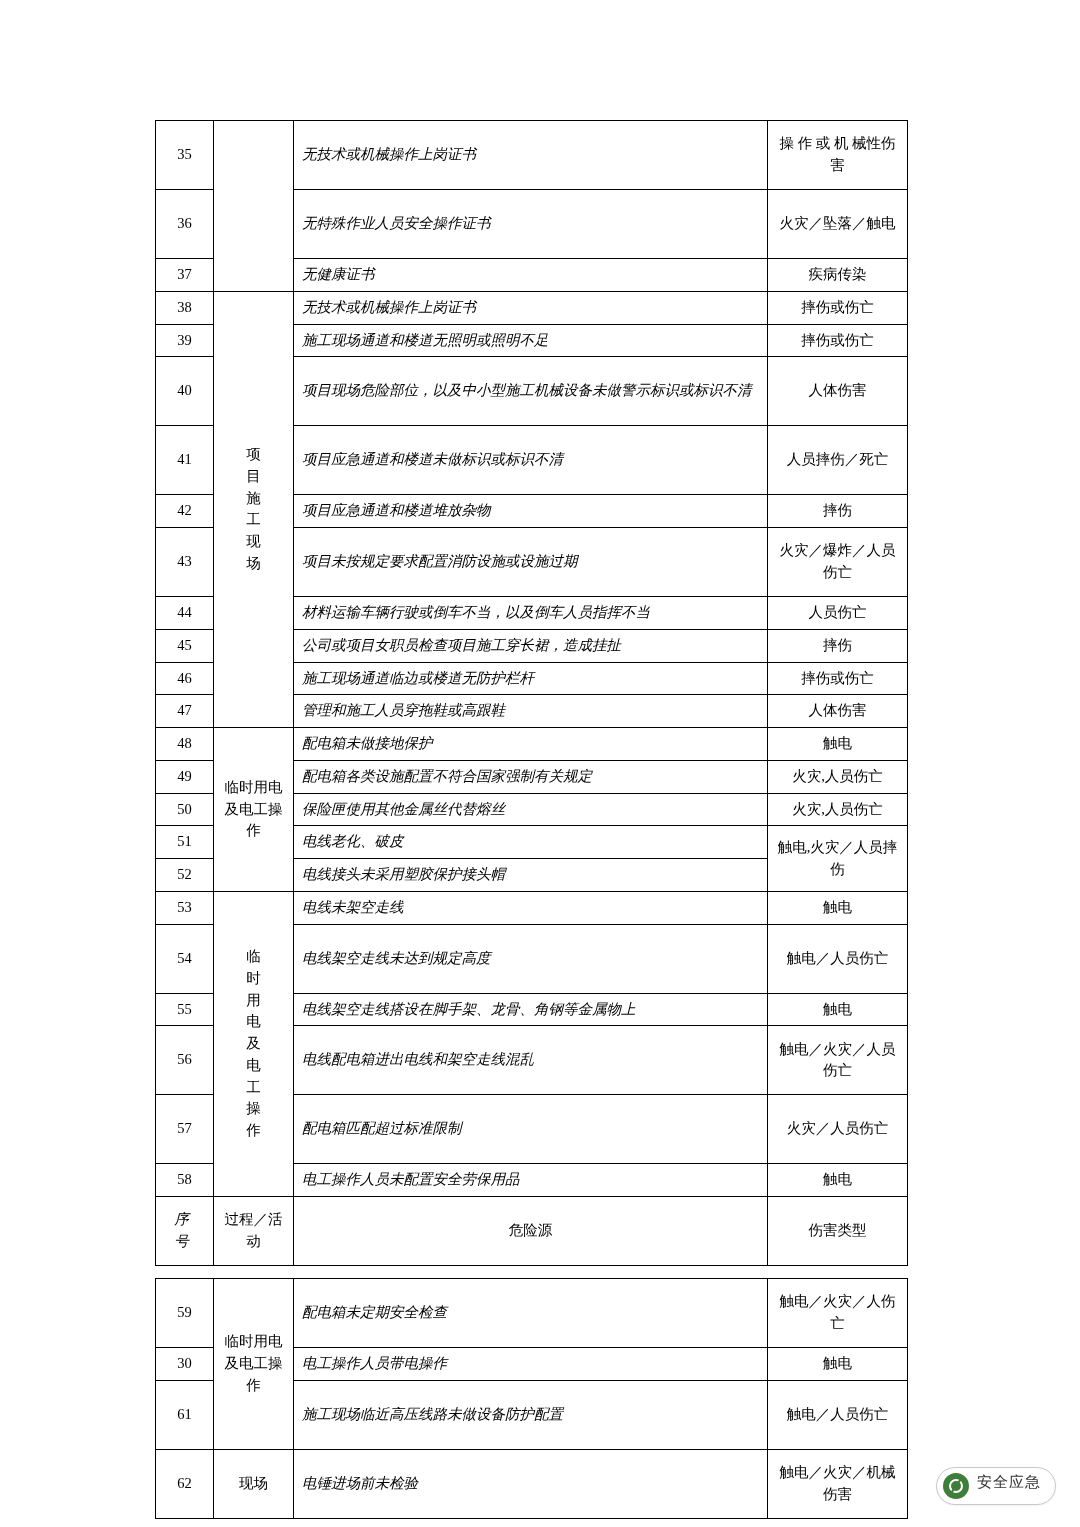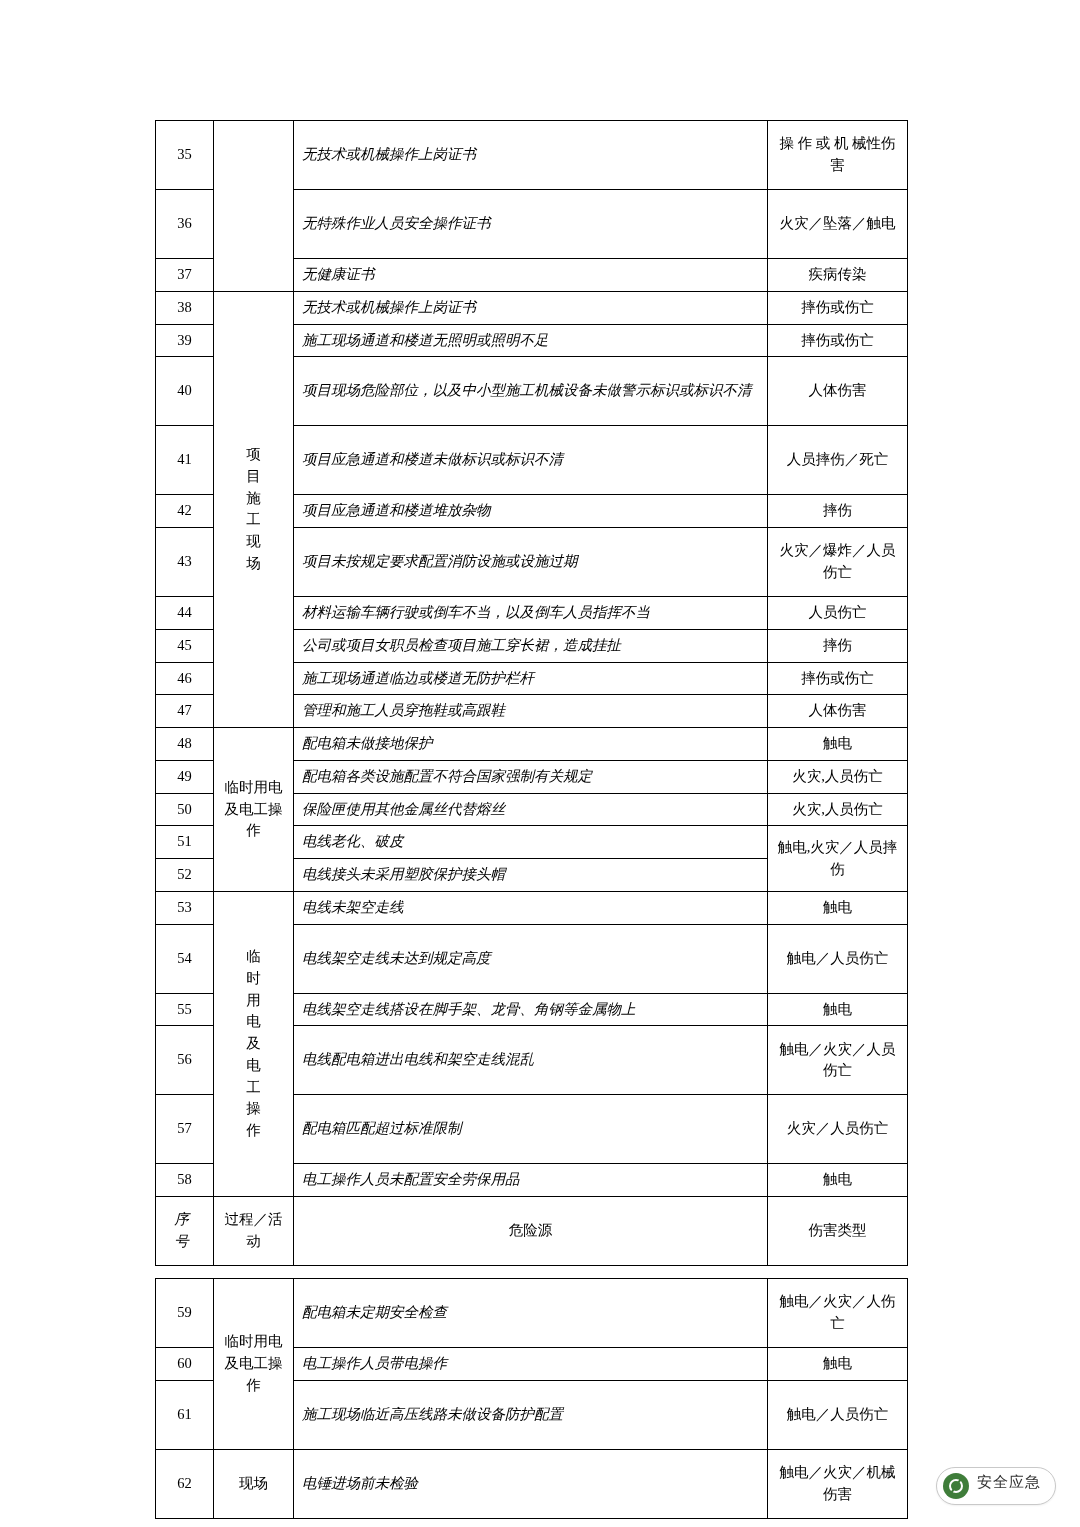--- a/index.html
+++ b/index.html
@@ -300,21 +300,21 @@
       <tr>
         <td class="col-no tall-2">59</td>
         <td class="col-proc" rowspan="3">
           <span>临时用电及电工操作</span>
         </td>
         <td class="col-src src-cell">配电箱未定期安全检查</td>
         <td class="col-harm harm-cell">触电／火灾／人伤亡</td>
       </tr>
 
       <tr>
-        <td class="col-no">60</td>
+        <td class="col-no">30</td>
         <td class="col-src src-cell">电工操作人员带电操作</td>
         <td class="col-harm harm-cell">触电</td>
       </tr>
 
       <tr>
         <td class="col-no tall-2">61</td>
         <td class="col-src src-cell">施工现场临近高压线路未做设备防护配置</td>
         <td class="col-harm harm-cell">触电／人员伤亡</td>
       </tr>
 

